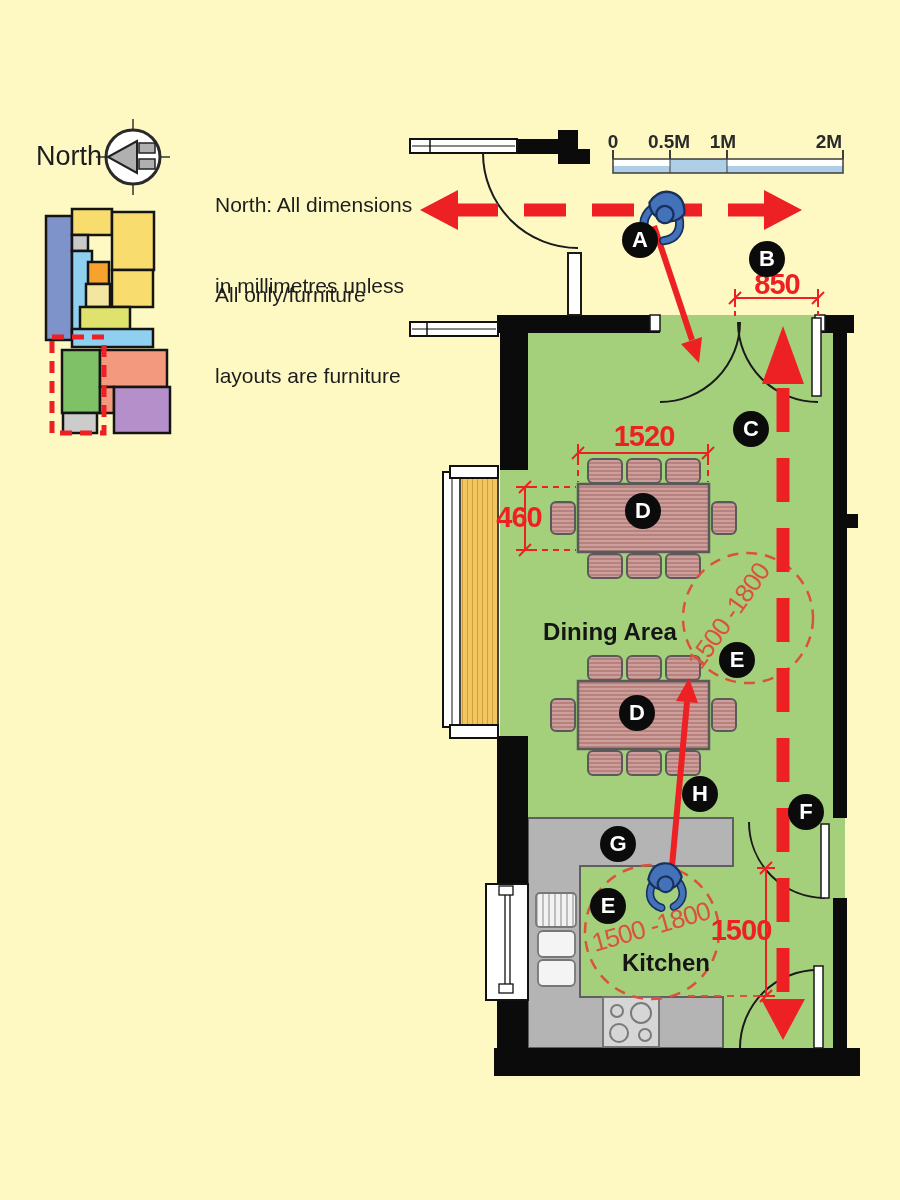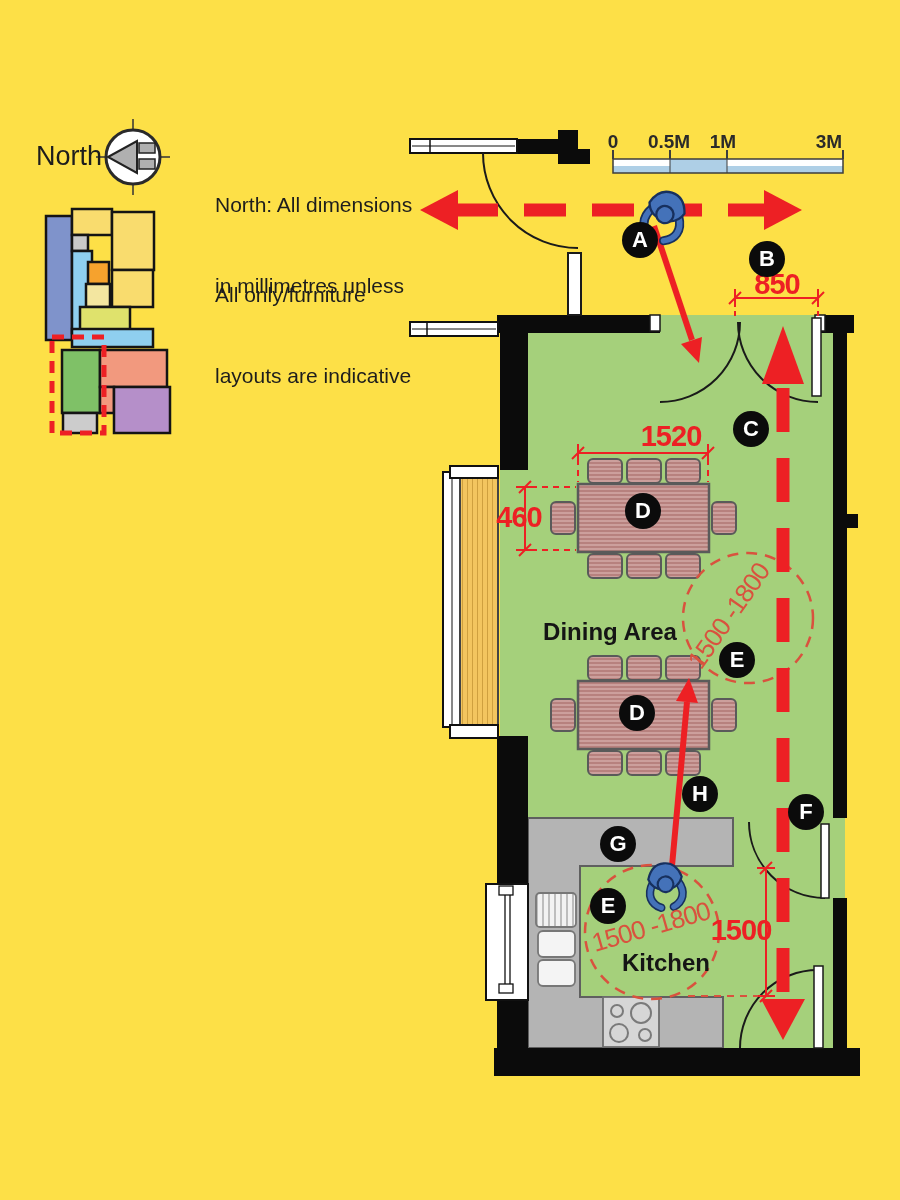--- a/index.html
+++ b/index.html
@@ -1,16 +1,16 @@
 <!DOCTYPE html>
 <html><head>
 <meta charset="utf-8">
 <style>
   html,body{margin:0;padding:0;background:#fff;}
-  #canvas{position:relative;width:900px;height:1200px;background:#fde047;overflow:hidden;
+  #canvas{position:relative;width:900px;height:1200px;background:#fef9c3;overflow:hidden;
           font-family:"Liberation Sans",sans-serif;}
   #gfx{position:absolute;left:0;top:0;}
   .txt{position:absolute;white-space:pre;}
   .ctr{transform:translate(-50%,-50%);}
   .north{font-size:27px;color:#1d1d1d;}
   .note{font-size:21px;line-height:27px;color:#1d1d1d;}
   .scl{font-size:19px;font-weight:700;color:#2a2a2a;transform:translateX(-50%);}
   .dim{font-size:29px;color:#ed2024;letter-spacing:-1px;font-weight:bold;}
   .turn{font-size:26px;color:#d9523e;letter-spacing:-1px;}
   .room{font-size:24px;font-weight:700;color:#151515;}
@@ -239,30 +239,30 @@
 </svg>
 
 <div class="txt north" style="left:36px;top:141px">North</div>
 
 <div class="txt note" style="left:215px;top:137px">
   <div>North: All dimensions</div>
   <div>in millimetres unless</div>
 </div>
 <div class="txt note" style="left:215px;top:227px">
   <div>All only/furniture</div>
-  <div>layouts are indicative</div>
+  <div>layouts are furniture</div>
 </div>
 
 <div class="txt scl" style="left:613px;top:131px">0</div>
 <div class="txt scl" style="left:669px;top:131px">0.5M</div>
 <div class="txt scl" style="left:723px;top:131px">1M</div>
-<div class="txt scl" style="left:829px;top:131px">3M</div>
+<div class="txt scl" style="left:829px;top:131px">2M</div>
 
 <div class="txt dim ctr" style="left:777px;top:284px">850</div>
-<div class="txt dim ctr" style="left:671px;top:436px">1520</div>
+<div class="txt dim ctr" style="left:644px;top:436px">1520</div>
 <div class="txt dim ctr" style="left:519px;top:517px">460</div>
 <div class="txt dim ctr" style="left:741px;top:930px">1500</div>
 <div class="txt turn" style="left:729px;top:616px;transform:translate(-50%,-50%) rotate(-55deg)">1500 -1800</div>
 <div class="txt turn" style="left:651px;top:927px;transform:translate(-50%,-50%) rotate(-16deg)">1500 -1800</div>
 
 <div class="txt room ctr" style="left:610px;top:632px">Dining Area</div>
 <div class="txt room ctr" style="left:666px;top:963px">Kitchen</div>
 
 <div class="marker" style="left:640px;top:240px">A</div>
 <div class="marker" style="left:767px;top:259px">B</div>

